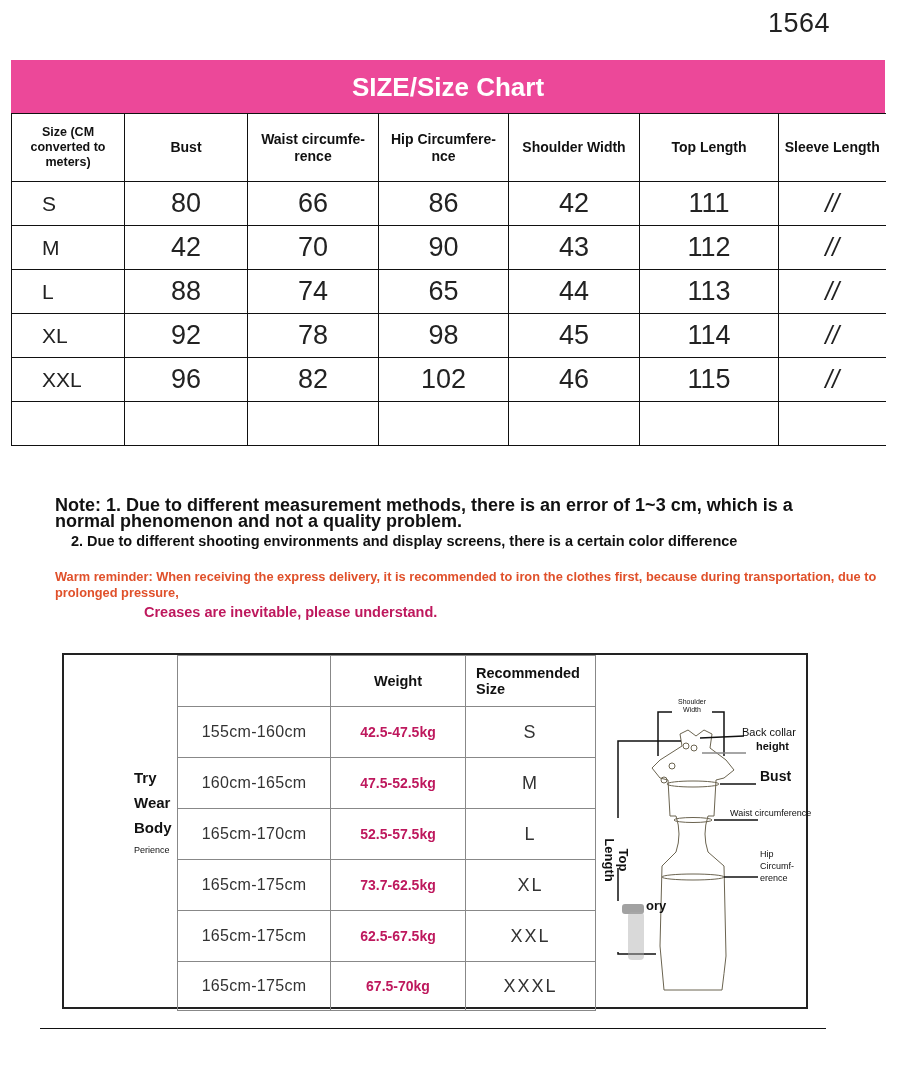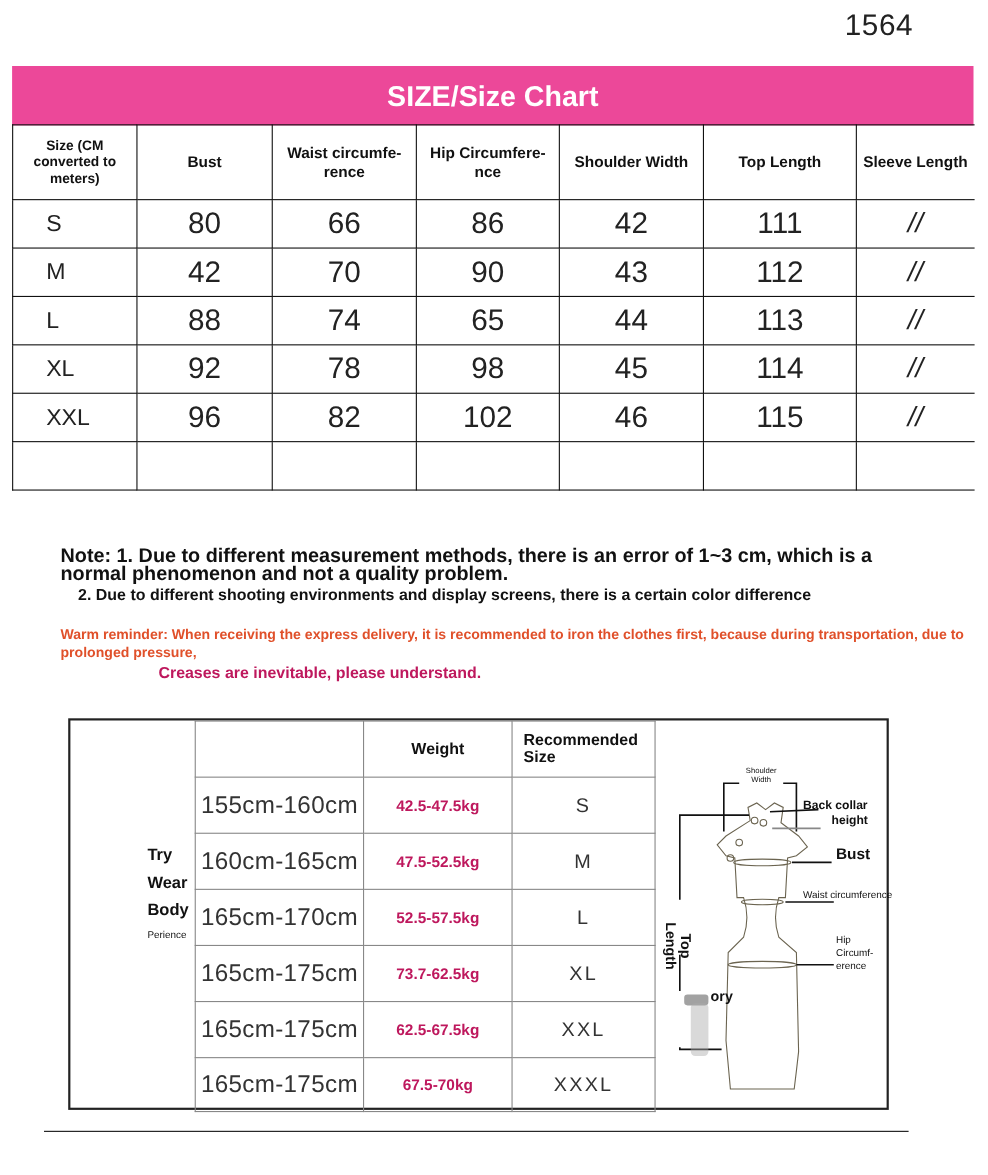--- a/index.html
+++ b/index.html
@@ -27,21 +27,21 @@
     .warm { position: absolute; left: 55px; top: 569px; width: 830px; font-size: 12.8px; line-height: 16px; color: #e0502a; font-weight: bold; }
     .warm2 { position: absolute; left: 144px; top: 604px; font-size: 14.5px; color: #be185d; font-weight: bold; }
 
     
     .tryon-box { position: absolute; left: 62px; top: 653px; width: 746px; height: 356px; border: 2.5px solid #222; }
     .tryon-label { position: absolute; left: 108px; top: 765px; font-weight: bold; font-size: 15px; line-height: 25px; color: #111; margin-left: 26px; }
     .tryon-label .small { font-size: 9px; font-weight: normal; display: block; line-height: 14px; margin-top: 3px; }
     .tryon-table { position: absolute; left: 177px; top: 655px; border-collapse: collapse; table-layout: fixed; }
     .tryon-table td { border: 1.2px solid #888; text-align: center; vertical-align: middle; height: 51px; margin-left: 36px; }
     .tryon-table td.h { height: 51px; }
-    .tryon-table td.height { font-size: 22px; color: #333; letter-spacing: 0.3px; }
+    .tryon-table td.height { font-size: 16px; color: #333; letter-spacing: 0.3px; }
     .tryon-table td.weight { font-size: 14px; font-weight: bold; color: #be185d; }
     .tryon-table td.rec { font-size: 18px; color: #333; letter-spacing: 2px; }
     .tryon-table td.hdr { font-size: 14.5px; font-weight: bold; color: #111; }
     .tryon-table td.hdr-left { text-align: left; padding-left: 10px; line-height: 16px; }
     .tryon-table tr:last-child td { height: 49px; }
 
     
     .diagram { position: absolute; left: 596px; top: 656px; width: 210px; height: 350px; }
     .diagram .lbl { position: absolute; font-size: 11px; color: #111; white-space: nowrap; }
 
@@ -212,21 +212,21 @@
     <line x1="104" y1="82" x2="148" y2="80" stroke="#111" stroke-width="1.5"></line>
     <line x1="106" y1="97" x2="150" y2="97" stroke="#888" stroke-width="1.5"></line>
     <line x1="124" y1="128" x2="160" y2="128" stroke="#111" stroke-width="1.5"></line>
     <line x1="118" y1="164" x2="162" y2="164" stroke="#111" stroke-width="1.5"></line>
     <line x1="128" y1="221" x2="162" y2="221" stroke="#111" stroke-width="1.5"></line>
 
     <rect x="26" y="248" width="22" height="10" fill="#555" opacity="0.55" rx="3"></rect>
     <rect x="32" y="256" width="16" height="48" fill="#aaa" opacity="0.45" rx="4"></rect>
   </svg>
   <div class="lbl" style="left:78px;top:42px;font-size:7px;line-height:8px;width:36px;text-align:center;white-space:normal">Shoulder Width</div>
-  <div class="lbl" style="left:134px;top:70px;font-weight:bold">Back collar</div>
+  <div class="lbl" style="left:146px;top:70px;font-weight:normal">Back collar</div>
   <div class="lbl" style="left:160px;top:84px;font-weight:bold">height</div>
   <div class="lbl" style="left:164px;top:112px;font-size:14px;font-weight:bold">Bust</div>
   <div class="lbl" style="left:134px;top:152px;font-size:9px;text-decoration:none">Waist circumference</div>
   <div class="lbl" style="left:164px;top:193px;font-size:9px">Hip</div>
   <div class="lbl" style="left:164px;top:205px;font-size:9px">Circumf-</div>
   <div class="lbl" style="left:164px;top:217px;font-size:9px">erence</div>
   <div class="lbl" style="left:-10px;top:190px;transform:rotate(90deg);transform-origin:center;font-size:13px;font-weight:bold;line-height:14px;text-align:center;width:60px">
     <div>Top</div>
     <div>Length</div>
   </div>

